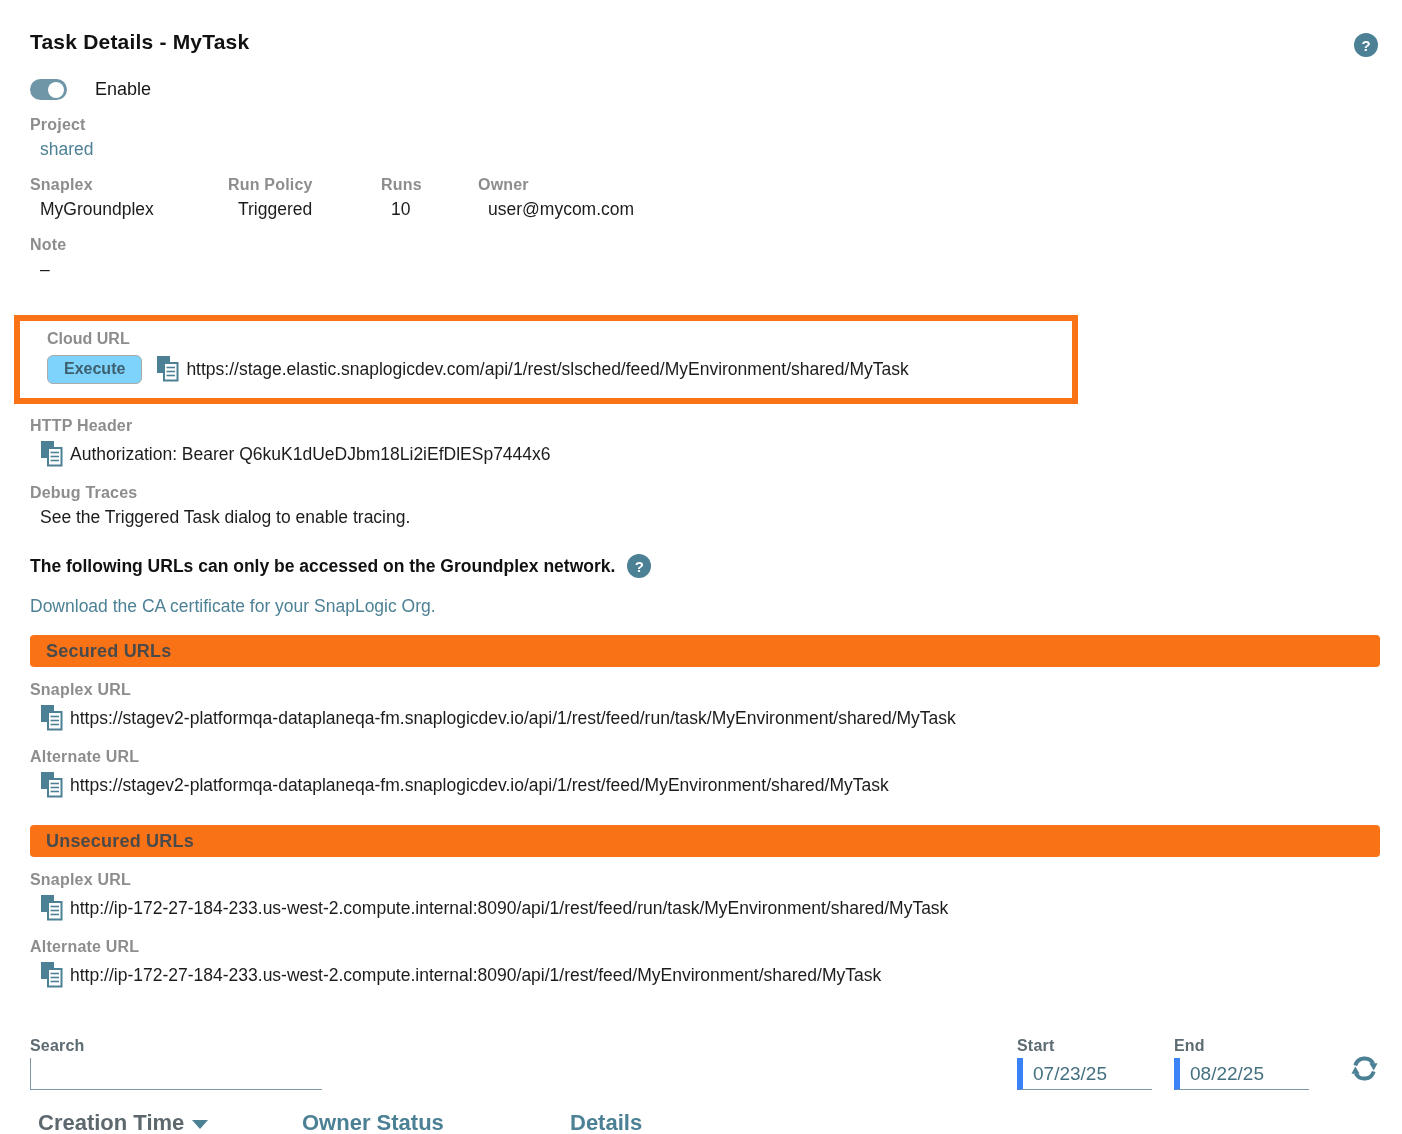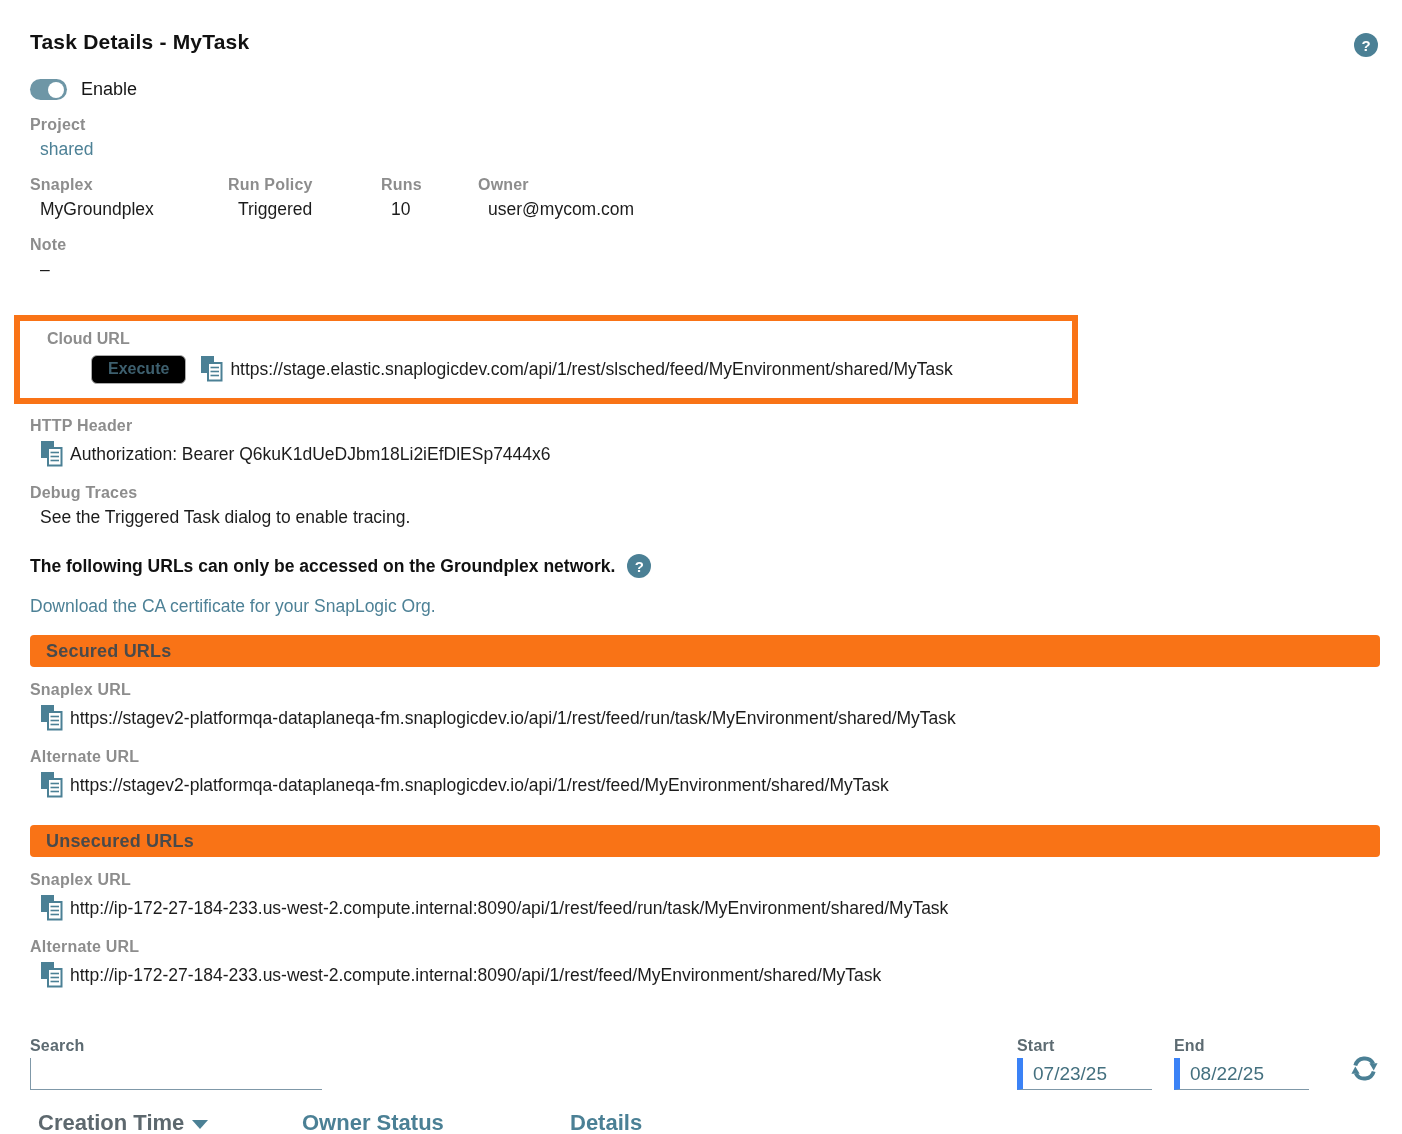--- a/index.html
+++ b/index.html
@@ -17,21 +17,21 @@
   .page-title { font-size: 21px; font-weight: 700; color: #111; letter-spacing: .2px; }
   .help-icon {
     display: inline-flex; align-items: center; justify-content: center;
     width: 24px; height: 24px; border-radius: 50%;
     background: #4b8095; color: #fff; font-size: 15px; font-weight: 700;
     cursor: pointer; flex: 0 0 auto;
   }
   .help-top { position: absolute; top: 33px; right: 24px; }
 
   
-  .enable-row { display: flex; align-items: center; gap: 14px; margin-top: 25px; }
+  .enable-row { display: flex; align-items: center; gap: 28px; margin-top: 25px; }
   .toggle {
     width: 37px; height: 21px; border-radius: 11px; background: #6e96a6;
     position: relative; display: inline-block; cursor: pointer;
   }
   .toggle .knob {
     position: absolute; top: 2.5px; right: 3px; width: 16px; height: 16px;
     border-radius: 50%; background: #fff;
   }
   .enable-label { font-size: 18px; color: #161616; }
 
@@ -50,22 +50,22 @@
   
   .cloud-box {
     margin-top: 35px; margin-left: -16px; width: 1064px;
     border: 6px solid #f97316; padding: 9px 14px 13px 27px;
   }
   .cloud-label { font-size: 16px; font-weight: 600; color: #8d8d8d; }
   .url-row { display: flex; align-items: center; gap: 4px; margin-top: 6px; }
   .execute-btn {
     font-family: "Liberation Sans", sans-serif;
     font-size: 16px; font-weight: 600; color: #3d5f6e;
-    background: #000000; border: 1px solid #ababab; border-radius: 6px;
-    padding: 4px 16px 5px; margin-right: 10px; cursor: pointer; margin-left: 44px;
+    background: #7dd3fc; border: 1px solid #ababab; border-radius: 6px;
+    padding: 4px 16px 5px; margin-right: 10px; cursor: pointer;
   }
   .copy-icon { flex: 0 0 auto; cursor: pointer; display: inline-block; margin-right: 3px; position: relative; top: 1px; }
   .url-text { font-size: 17.5px; color: #1c1c1c; white-space: nowrap; }
 
   
   .icon-row { display: flex; align-items: center; gap: 4px; margin-top: 4px; padding-left: 10px; }
   .plain-value { font-size: 17.5px; color: #1c1c1c; margin-top: 5px; padding-left: 10px; }
 
   .notice-row { display: flex; align-items: center; gap: 12px; margin-top: 26px; }
   .notice-text { font-size: 17.5px; font-weight: 700; color: #111; }

